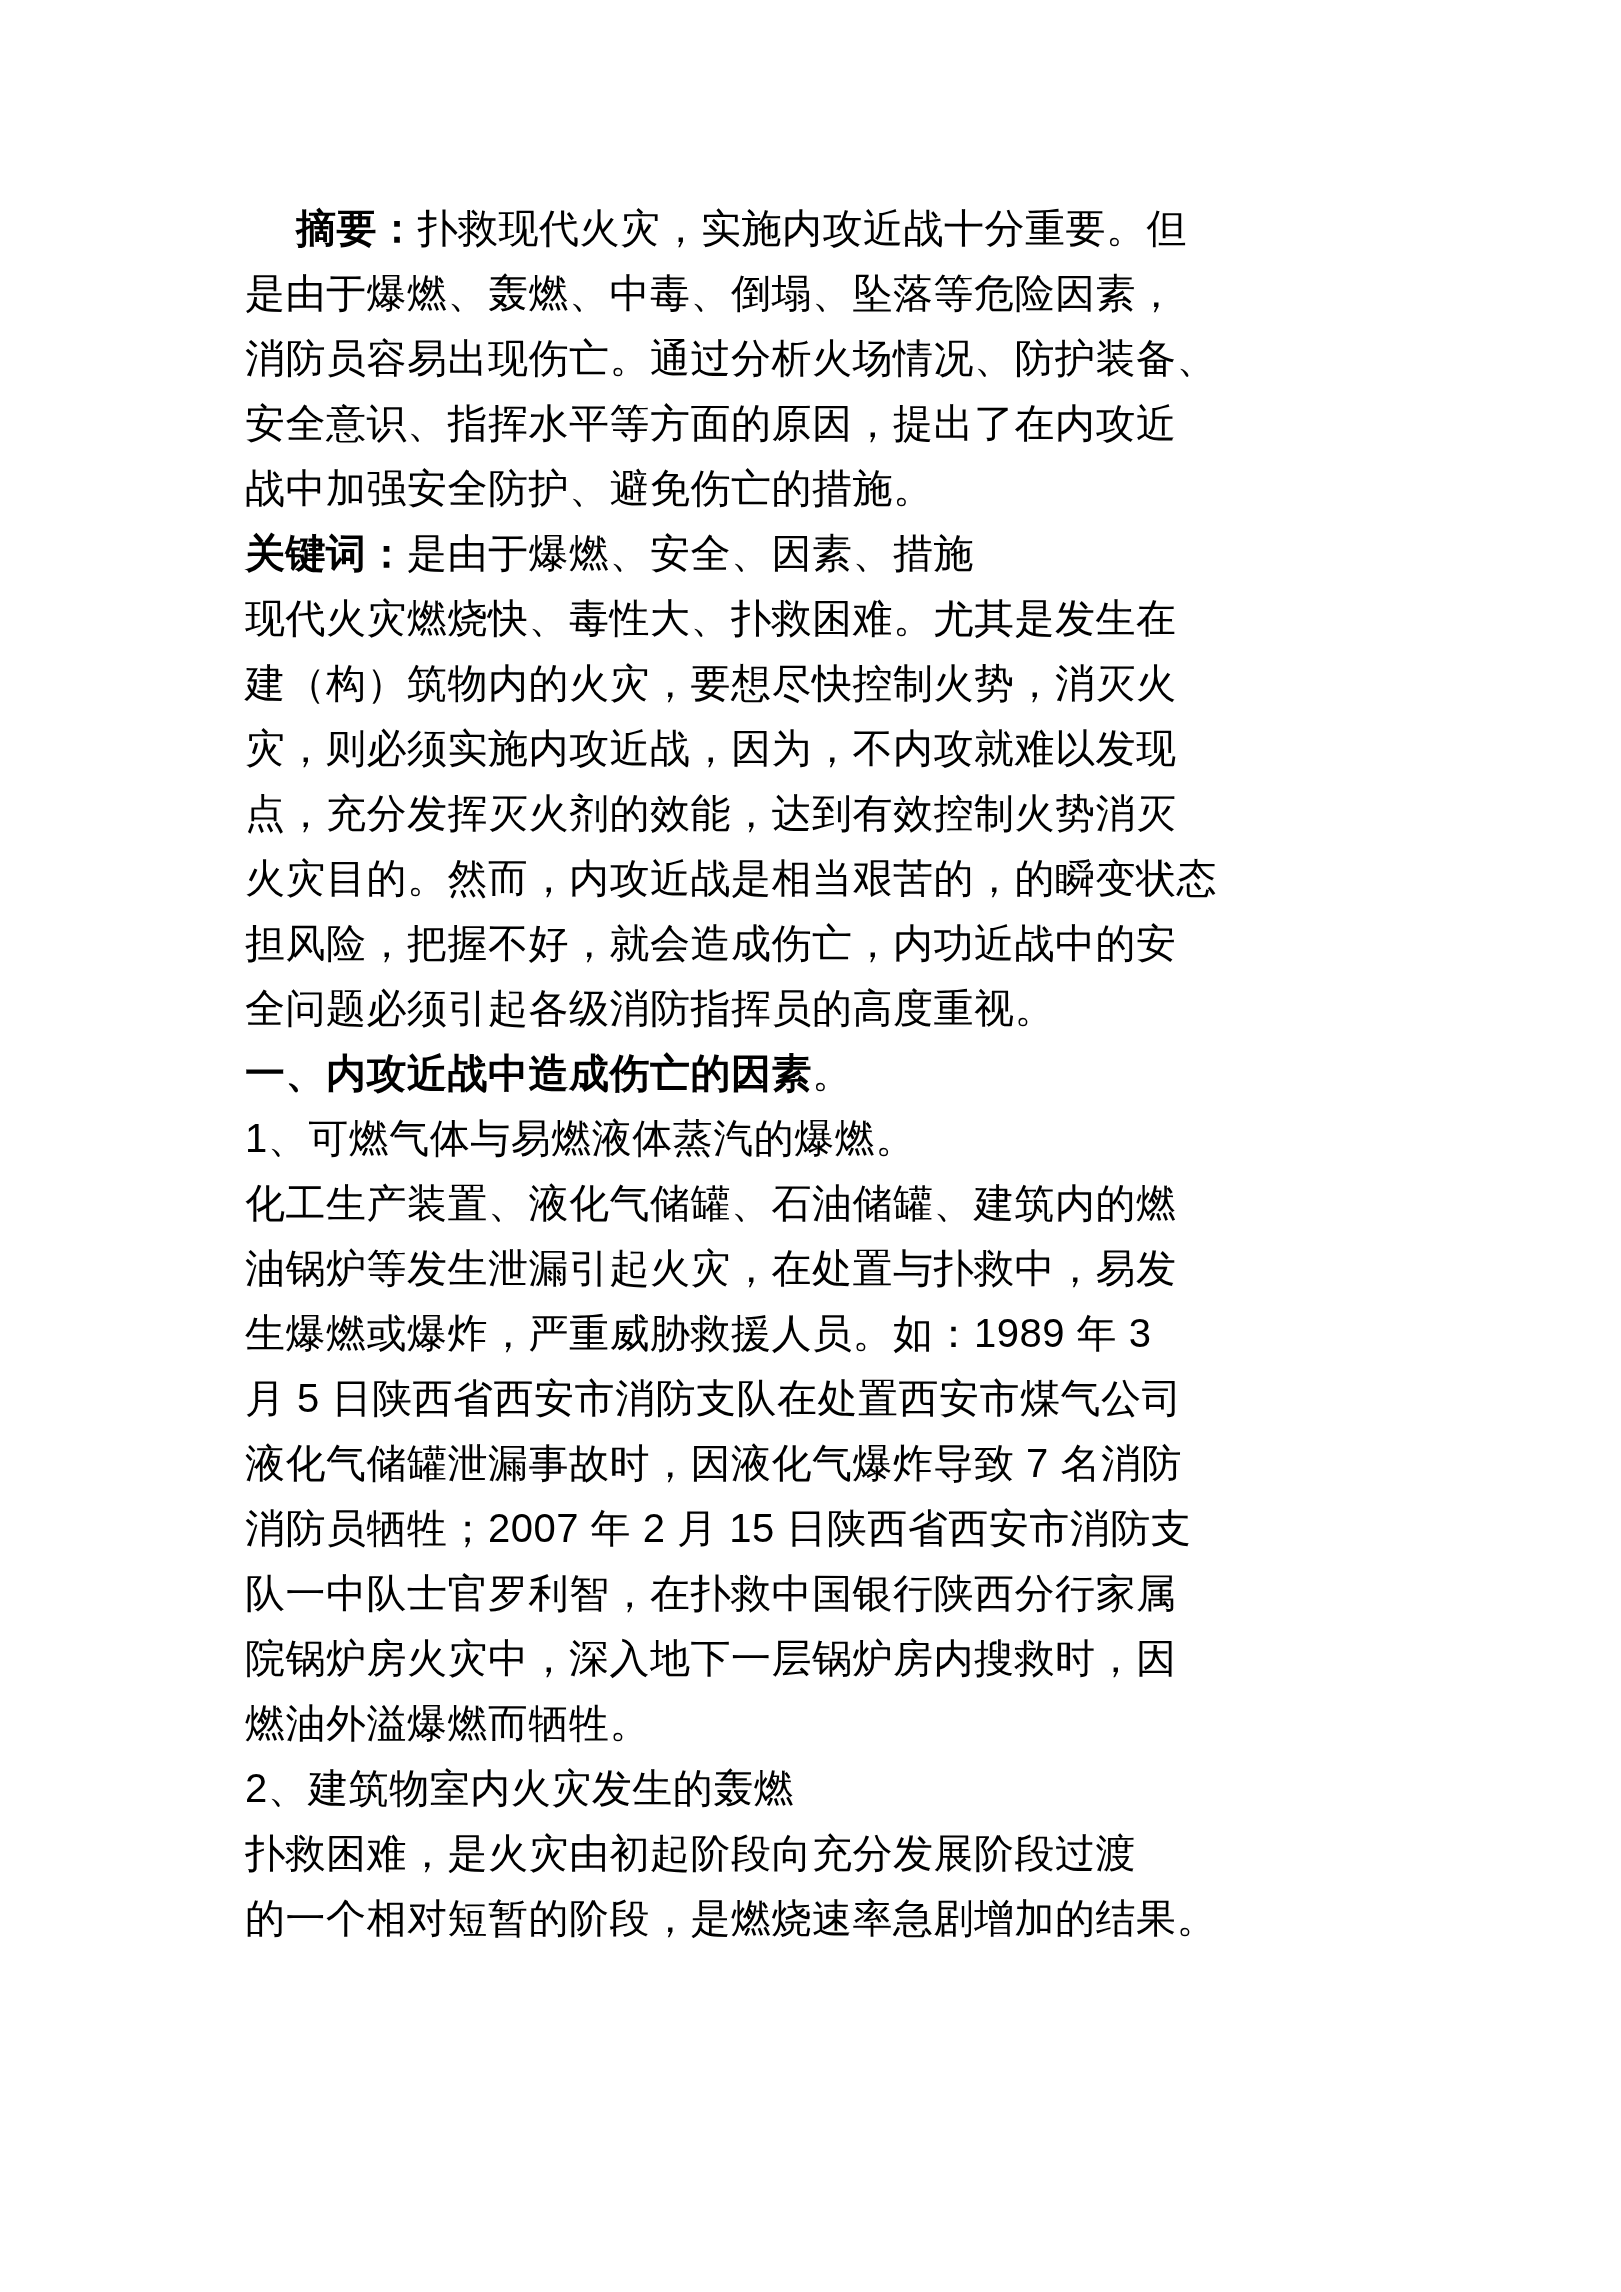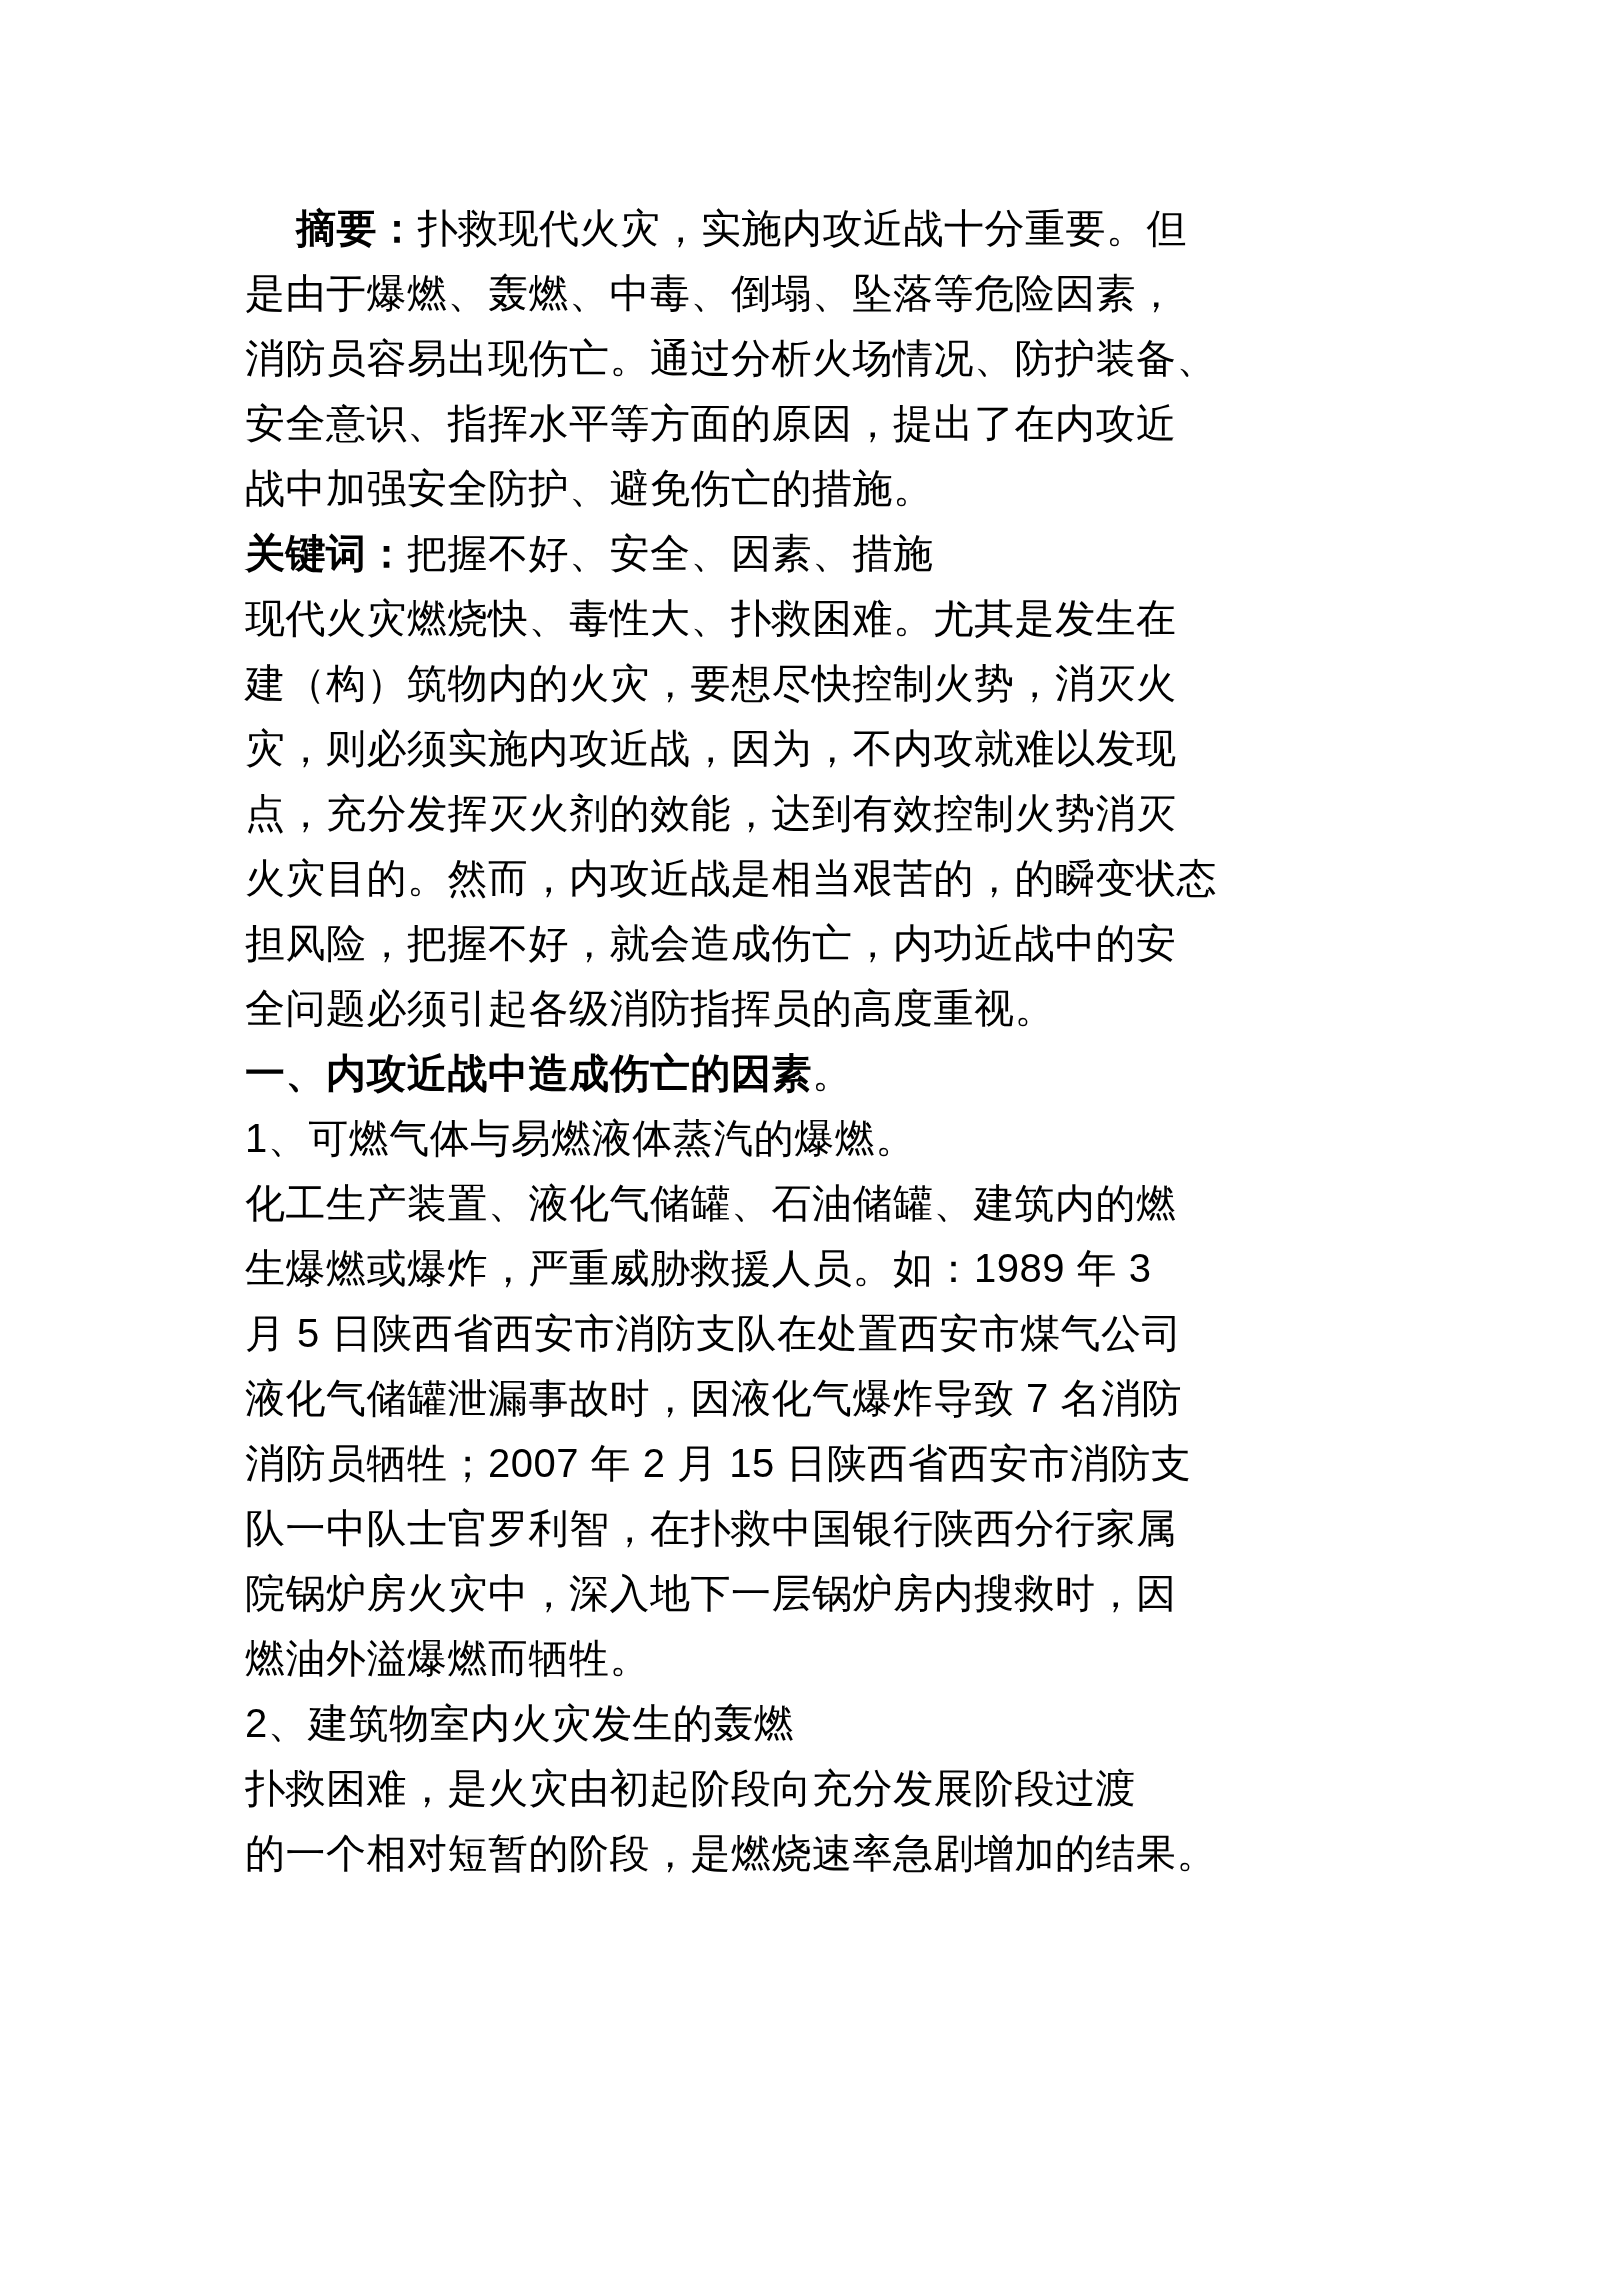--- a/index.html
+++ b/index.html
@@ -38,31 +38,32 @@
 </head>
 <body>
 
 <div class="page">
   <div class="textblock">
       <div class="line indent"><span class="run bold">摘要：</span><span class="run">扑救现代火灾，实施内攻近战十分重要。但</span></div>
       <div class="line"><span class="run">是由于爆燃、轰燃、中毒、倒塌、坠落等危险因素，</span></div>
       <div class="line"><span class="run">消防员容易出现伤亡。通过分析火场情况、防护装备、</span></div>
       <div class="line"><span class="run">安全意识、指挥水平等方面的原因，提出了在内攻近</span></div>
       <div class="line"><span class="run">战中加强安全防护、避免伤亡的措施。</span></div>
-      <div class="line"><span class="run bold">关键词：</span><span class="run">把握不好、安全、因素、措施</span></div>
+      <div class="line"><span class="run bold">关键词：</span><span class="run">是由于爆燃、安全、因素、措施</span></div>
       <div class="line"><span class="run">现代火灾燃烧快、毒性大、扑救困难。尤其是发生在</span></div>
       <div class="line"><span class="run">建（构）筑物内的火灾，要想尽快控制火势，消灭火</span></div>
       <div class="line"><span class="run">灾，则必须实施内攻近战，因为，不内攻就难以发现</span></div>
       <div class="line"><span class="run">点，充分发挥灭火剂的效能，达到有效控制火势消灭</span></div>
       <div class="line"><span class="run">火灾目的。然而，内攻近战是相当艰苦的，的瞬变状态</span></div>
       <div class="line"><span class="run">担风险，把握不好，就会造成伤亡，内功近战中的安</span></div>
       <div class="line"><span class="run">全问题必须引起各级消防指挥员的高度重视。</span></div>
       <div class="line"><span class="run bold">一、内攻近战中造成伤亡的因素</span><span class="run">。</span></div>
       <div class="line"><span class="run">1、可燃气体与易燃液体蒸汽的爆燃。</span></div>
       <div class="line"><span class="run">化工生产装置、液化气储罐、石油储罐、建筑内的燃</span></div>
+      <div class="line"><span class="run">油锅炉等发生泄漏引起火灾，在处置与扑救中，易发</span></div>
       <div class="line"><span class="run">生爆燃或爆炸，严重威胁救援人员。如：1989 年 3</span></div>
       <div class="line"><span class="run">月 5 日陕西省西安市消防支队在处置西安市煤气公司</span></div>
       <div class="line"><span class="run">液化气储罐泄漏事故时，因液化气爆炸导致 7 名消防</span></div>
       <div class="line"><span class="run">消防员牺牲；2007 年 2 月 15 日陕西省西安市消防支</span></div>
       <div class="line"><span class="run">队一中队士官罗利智，在扑救中国银行陕西分行家属</span></div>
       <div class="line"><span class="run">院锅炉房火灾中，深入地下一层锅炉房内搜救时，因</span></div>
       <div class="line"><span class="run">燃油外溢爆燃而牺牲。</span></div>
       <div class="line"><span class="run">2、建筑物室内火灾发生的轰燃</span></div>
       <div class="line"><span class="run">扑救困难，是火灾由初起阶段向充分发展阶段过渡</span></div>
       <div class="line"><span class="run">的一个相对短暂的阶段，是燃烧速率急剧增加的结果。</span></div>

